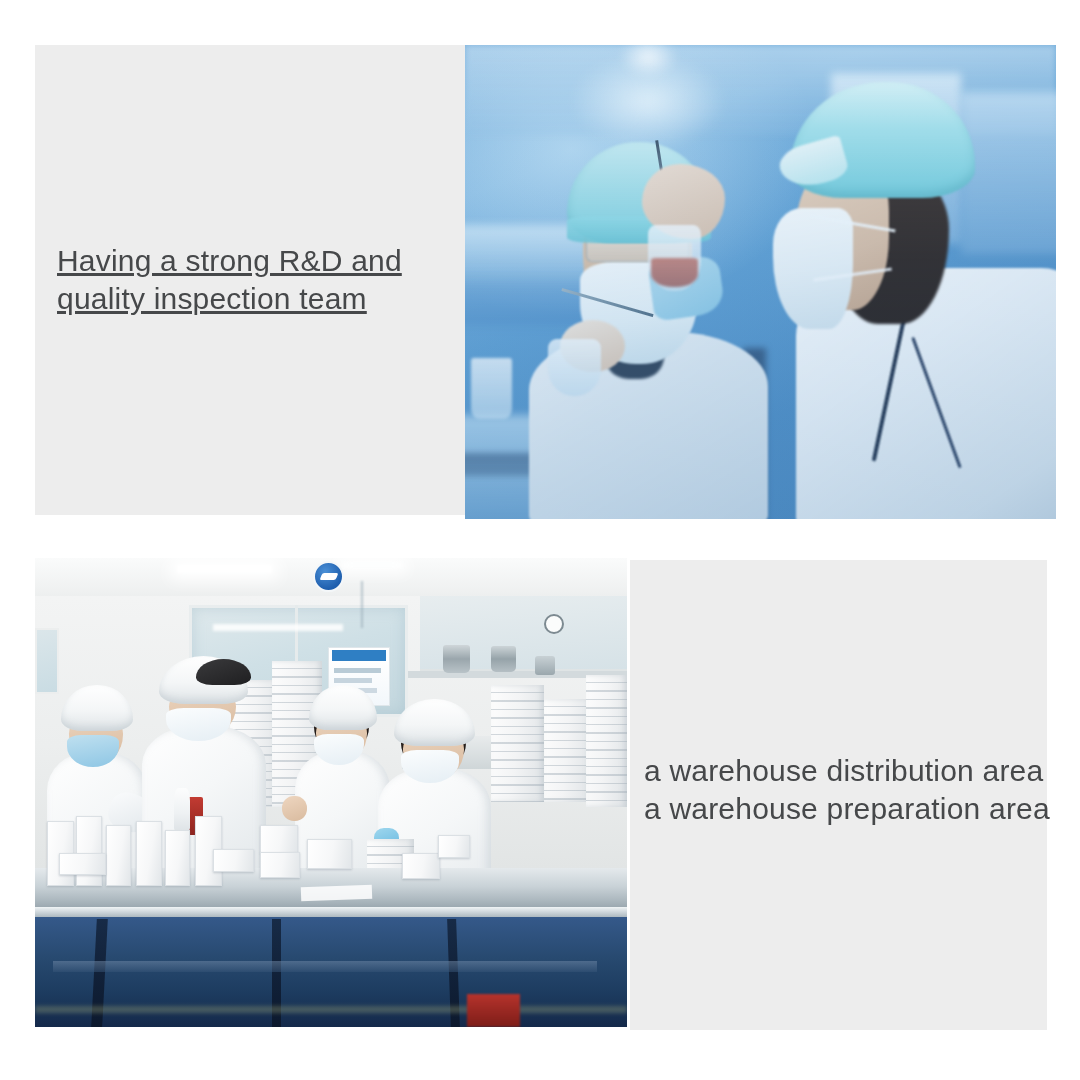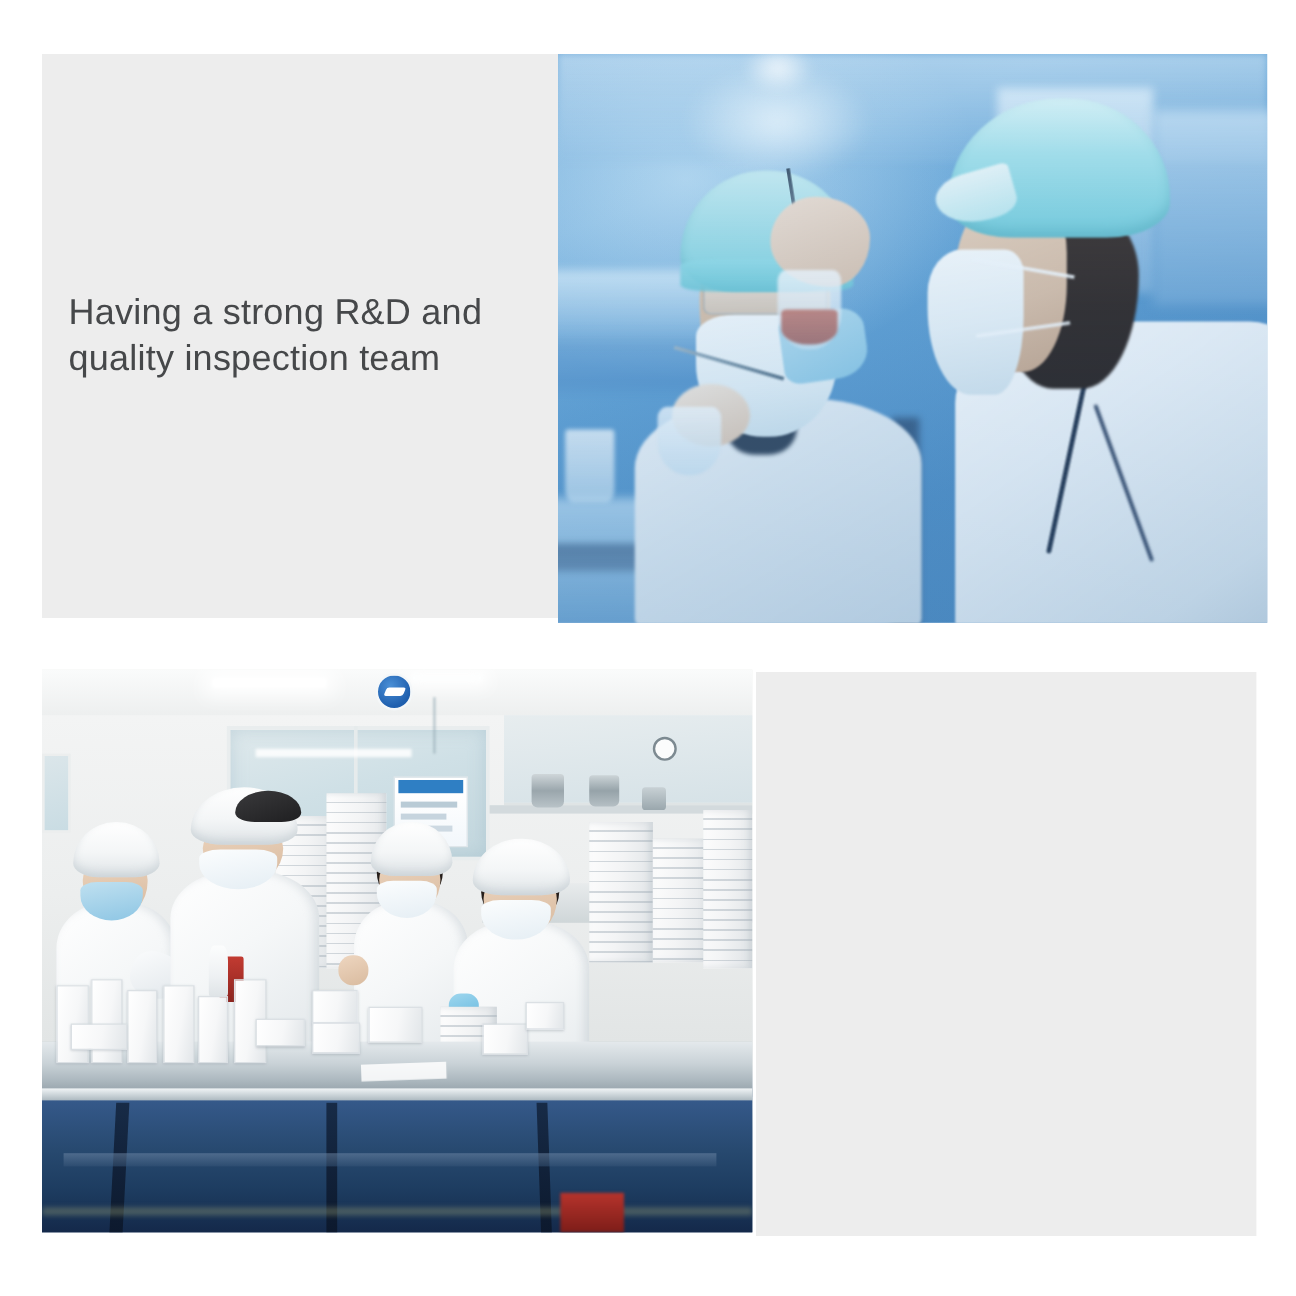--- a/index.html
+++ b/index.html
@@ -542,21 +542,21 @@
     filter: blur(.6px);
   }
 </style>
 </head>
 <body>
 
 <div id="page">
 
   <div class="gray-panel" id="panel-top" style="left:35px; top:45px; width:432px; height:470px;"></div>
 
-  <div class="caption" id="caption-top" style="left:57px; top:242px; width:400px;">Having a strong R&amp;D and
+  <div class="caption" id="caption-top" style="left:57px; top:242px; width:400px;text-decoration:underline;">Having a strong R&amp;D and
 quality inspection team</div>
 
   <div class="photo" id="photo-lab">
     <div class="lab-layer" id="lab-shelf-top"></div>
     <div class="lab-layer" id="lab-window-glow"></div>
     <div class="lab-layer" id="lab-ceiling-light"></div>
     <div class="lab-layer" id="lab-bench-left"></div>
     <div class="lab-layer" id="lab-bench-left2"></div>
     <div class="lab-layer" id="lab-equip-right"></div>
     <div class="lab-layer" id="lab-equip-right2"></div>
@@ -596,20 +596,22 @@
     <div class="lab-layer" id="flask1-liq"></div>
     <div class="lab-layer" id="pipette2"></div>
     <div class="lab-layer" id="hand2"></div>
     <div class="lab-layer" id="flask2"></div>
     <div class="lab-layer" id="beaker-fg"></div>
     <div class="lab-layer" id="lab-veil"></div>
   </div>
 
   <div class="gray-panel" id="panel-bottom" style="left:630px; top:560px; width:417px; height:470px;"></div>
 
+  <div class="caption" id="caption-bottom" style="left:644px; top:752px; width:400px;">a warehouse distribution area
+a warehouse preparation area</div>
 
   <div class="photo" id="photo-warehouse">
     <div class="wh-layer" id="wh-ceiling"></div>
     <div class="wh-layer" id="wh-wall"></div>
     <div class="wh-layer" id="wh-window-right"></div>
     <div class="wh-layer" id="wh-window"></div>
     <div class="wh-layer" id="wh-window-mull"></div>
     <div class="wh-layer" id="wh-window-strip"></div>
     <div class="wh-layer" id="wh-window2"></div>
     <div class="wh-layer" id="wh-ceil-light"></div>

